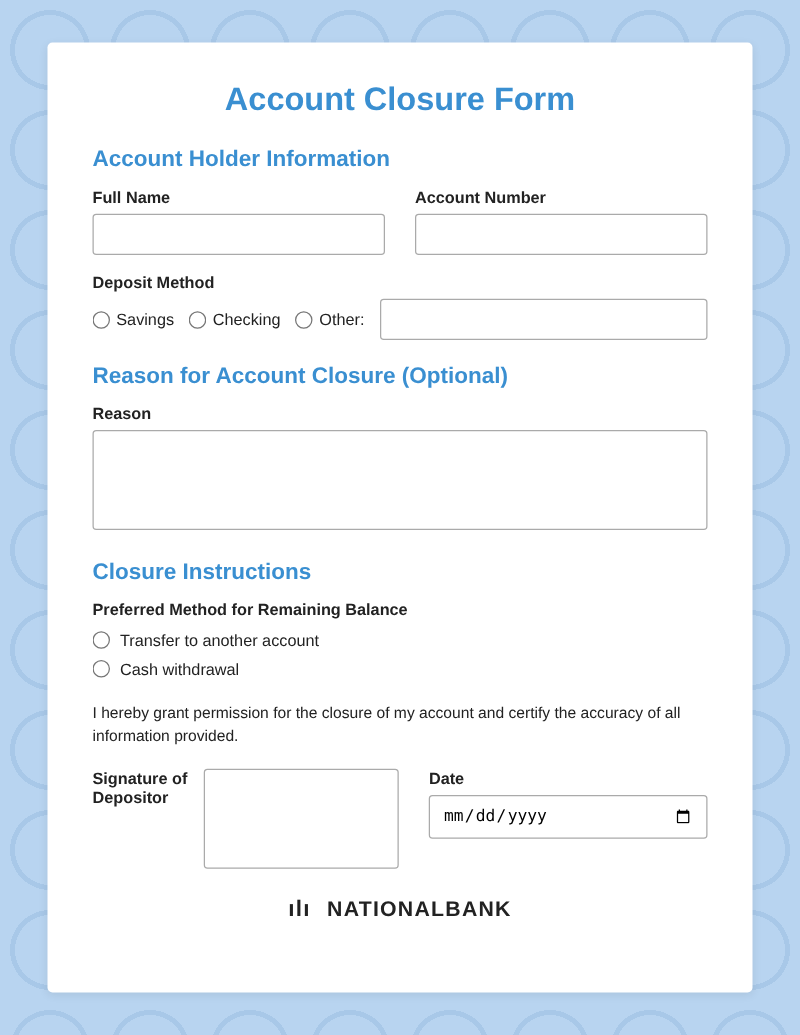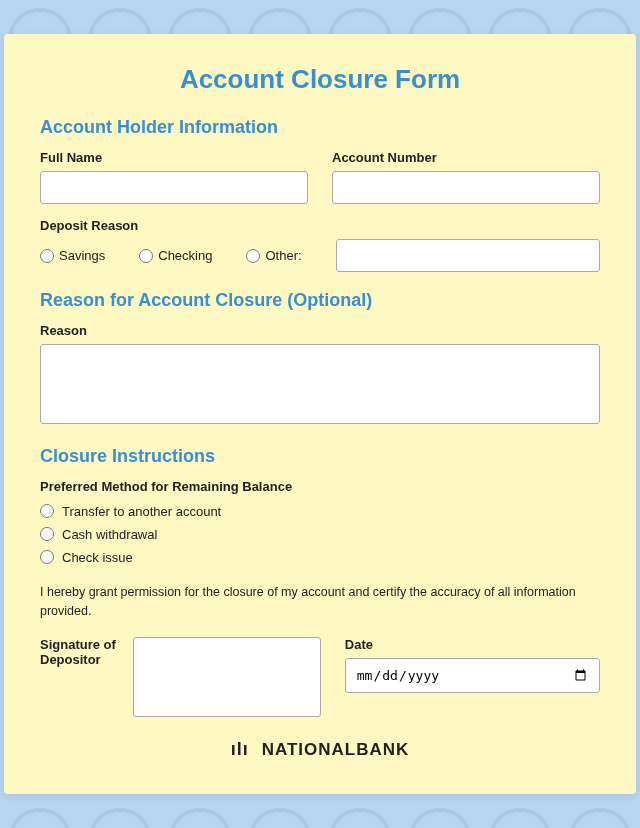--- a/index.html
+++ b/index.html
@@ -11,22 +11,22 @@
       background-image: radial-gradient(circle at 40px 40px, transparent 28px, #a8c8e8 28px, #a8c8e8 32px, transparent 32px),
                         radial-gradient(circle at 120px 40px, transparent 28px, #a8c8e8 28px, #a8c8e8 32px, transparent 32px);
       background-size: 80px 80px;
       display: flex;
       align-items: center;
       justify-content: center;
       font-family: Arial, Helvetica, sans-serif;
     }
 
     .form-container {
-      background: #fef9c3;
-      width: 632px;
+      background: #ffffff;
+      width: 564px;
       min-height: 760px;
       border-radius: 4px;
       padding: 30px 36px 24px 36px;
       box-shadow: 0 2px 8px rgba(0,0,0,0.08);
     }
 
     .form-title {
       text-align: center;
       font-size: 26px;
       font-weight: bold;
@@ -69,21 +69,21 @@
       border-radius: 3px;
       padding: 8px 10px;
       font-size: 13px;
       width: 100%;
       outline: none;
     }
 
     .deposit-method-row {
       display: flex;
       align-items: center;
-      gap: 34px;
+      gap: 12px;
       margin-top: 4px;
     }
 
     .radio-option {
       display: flex;
       align-items: center;
       gap: 5px;
       font-size: 13px;
       color: #222;
     }
@@ -201,21 +201,21 @@
       <div class="field-group">
         <div class="field-label">Full Name</div>
         <input type="text" style="">
       </div>
       <div class="field-group">
         <div class="field-label">Account Number</div>
         <input type="text" style="">
       </div>
     </div>
 
-    <div class="field-label">Deposit Reason</div>
+    <div class="field-label">Deposit Method</div>
     <div class="deposit-method-row">
       <label class="radio-option">
         <input type="radio" name="deposit_method" value="savings" style="">
         <span>Savings</span>
       </label>
       <label class="radio-option">
         <input type="radio" name="deposit_method" value="checking" style="">
         <span>Checking</span>
       </label>
       <label class="radio-option">
@@ -237,24 +237,20 @@
     <div class="balance-method-label">Preferred Method for Remaining Balance</div>
     <div class="radio-list">
       <label class="radio-list-item">
         <input type="radio" name="balance_method" value="transfer" style="">
         <span>Transfer to another account</span>
       </label>
       <label class="radio-list-item">
         <input type="radio" name="balance_method" value="cash_withdrawal" style="">
         <span>Cash withdrawal</span>
       </label>
-      <label class="radio-list-item">
-        <input type="radio" name="balance_method" value="check_issue" style="">
-        <span>Check issue</span>
-      </label>
     </div>
   </div>
 
   <p class="permission-text">I hereby grant permission for the closure of my account and certify the accuracy of all information provided.</p>
 
   <div class="sig-date-row">
     <div class="sig-group">
       <div class="field-label">Signature of Depositor</div>
       <div class="sig-box"></div>
     </div>

